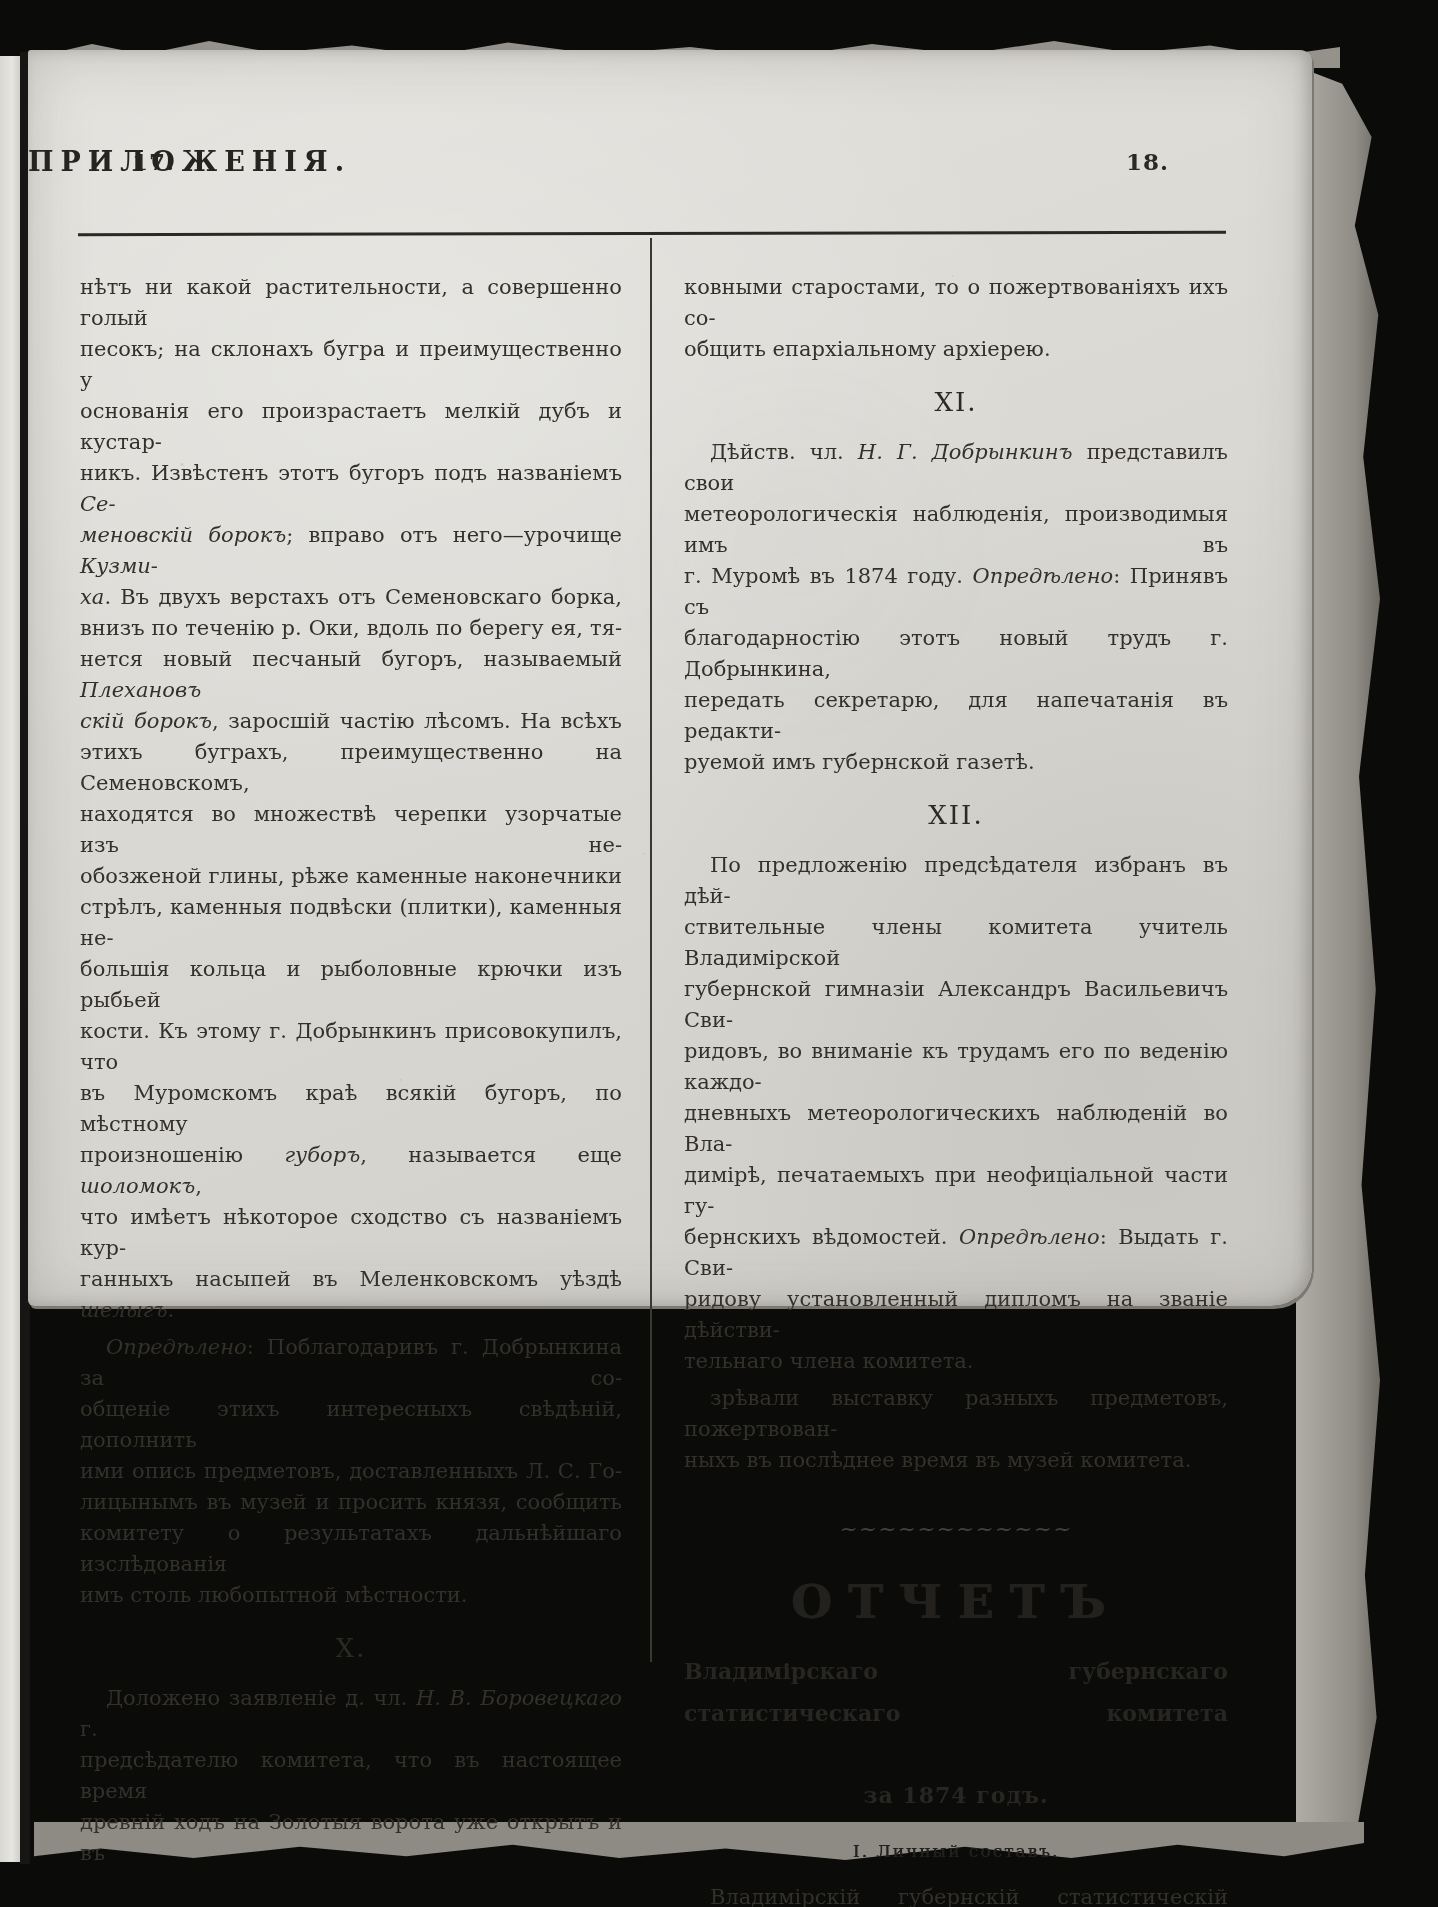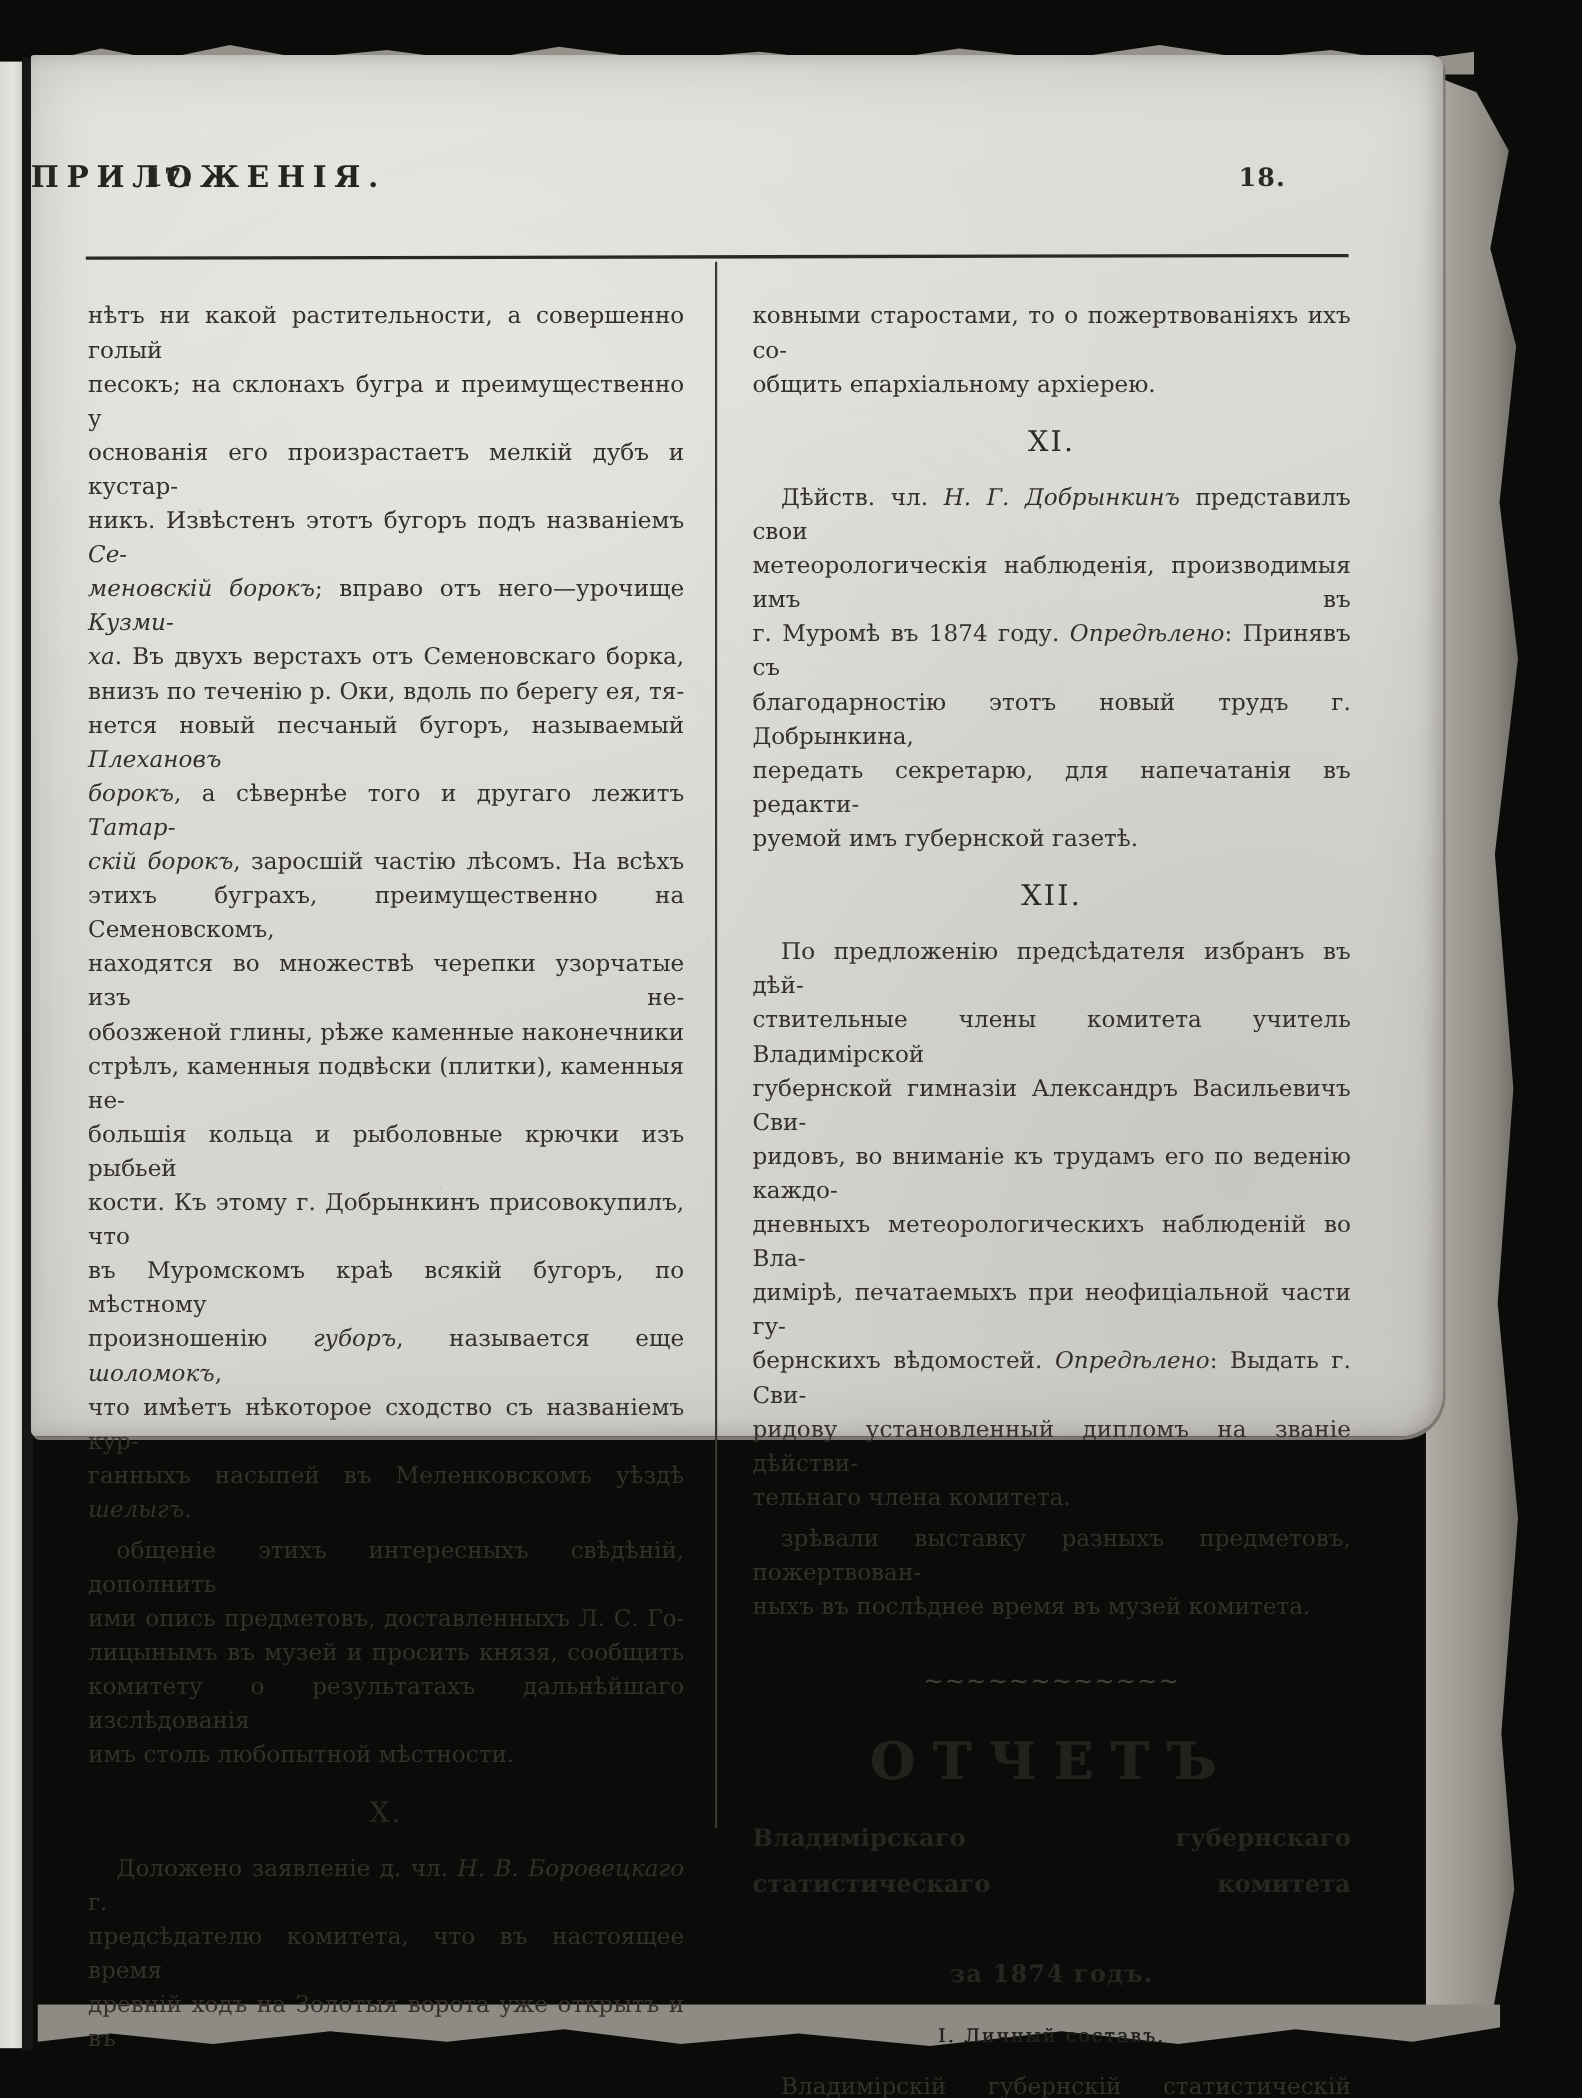--- a/index.html
+++ b/index.html
@@ -83,34 +83,34 @@
   <div class="col left">
       <div class="para">
         <div class="line">нѣтъ ни какой растительности, а совершенно голый</div>
         <div class="line">песокъ; на склонахъ бугра и преимущественно у</div>
         <div class="line">основанія его произрастаетъ мелкій дубъ и кустар-</div>
         <div class="line">никъ. Извѣстенъ этотъ бугоръ подъ названіемъ <i>Се-</i></div>
         <div class="line"><i>меновскій борокъ</i>; вправо отъ него—урочище <i>Кузми-</i></div>
         <div class="line"><i>ха</i>. Въ двухъ верстахъ отъ Семеновскаго борка,</div>
         <div class="line">внизъ по теченію р. Оки, вдоль по берегу ея, тя-</div>
         <div class="line">нется новый песчаный бугоръ, называемый <i>Плехановъ</i></div>
-        <div class="line"><i>борокъ</i>, а сѣвернѣе того и другаго лежитъ <i>Татар-</i></div>
         <div class="line"><i>скій борокъ</i>, заросшій частію лѣсомъ. На всѣхъ</div>
         <div class="line">этихъ буграхъ, преимущественно на Семеновскомъ,</div>
         <div class="line">находятся во множествѣ черепки узорчатые изъ не-</div>
         <div class="line">обозженой глины, рѣже каменные наконечники</div>
         <div class="line">стрѣлъ, каменныя подвѣски (плитки), каменныя не-</div>
         <div class="line">большія кольца и рыболовные крючки изъ рыбьей</div>
         <div class="line">кости. Къ этому г. Добрынкинъ присовокупилъ, что</div>
         <div class="line">въ Муромскомъ краѣ всякій бугоръ, по мѣстному</div>
         <div class="line">произношенію <i>губоръ</i>, называется еще <i>шоломокъ</i>,</div>
         <div class="line">что имѣетъ нѣкоторое сходство съ названіемъ кур-</div>
         <div class="line">ганныхъ насыпей въ Меленковскомъ уѣздѣ <i>шелыгъ</i>.</div>
       </div>
       <div class="para indent">
+        <div class="line"><i>Опредѣлено</i>: Поблагодаривъ г. Добрынкина за со-</div>
         <div class="line">общеніе этихъ интересныхъ свѣдѣній, дополнить</div>
         <div class="line">ими опись предметовъ, доставленныхъ Л. С. Го-</div>
         <div class="line">лицынымъ въ музей и просить князя, сообщить</div>
         <div class="line">комитету о результатахъ дальнѣйшаго изслѣдованія</div>
         <div class="line end">имъ столь любопытной мѣстности.</div>
       </div>
       <div class="roman-heading">X.</div>
       <div class="para indent">
         <div class="line">Доложено заявленіе д. чл. <i>Н. В. Боровецкаго</i> г.</div>
         <div class="line">предсѣдателю комитета, что въ настоящее время</div>

